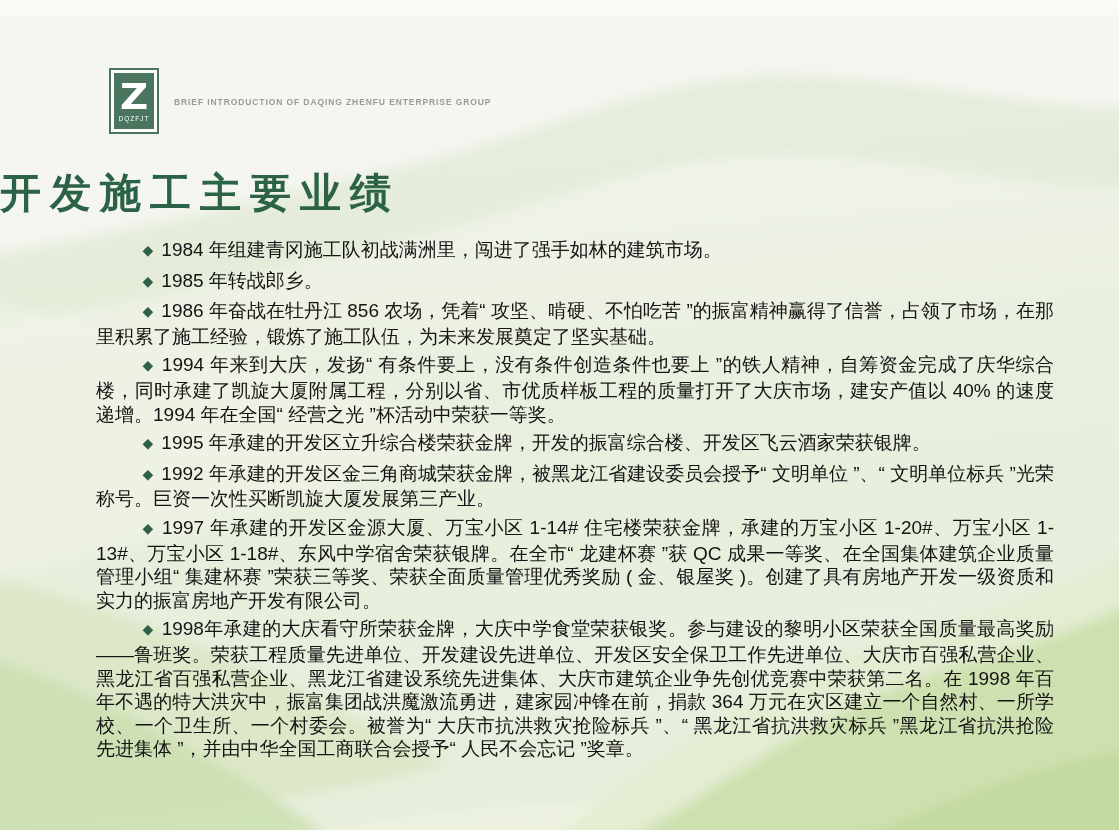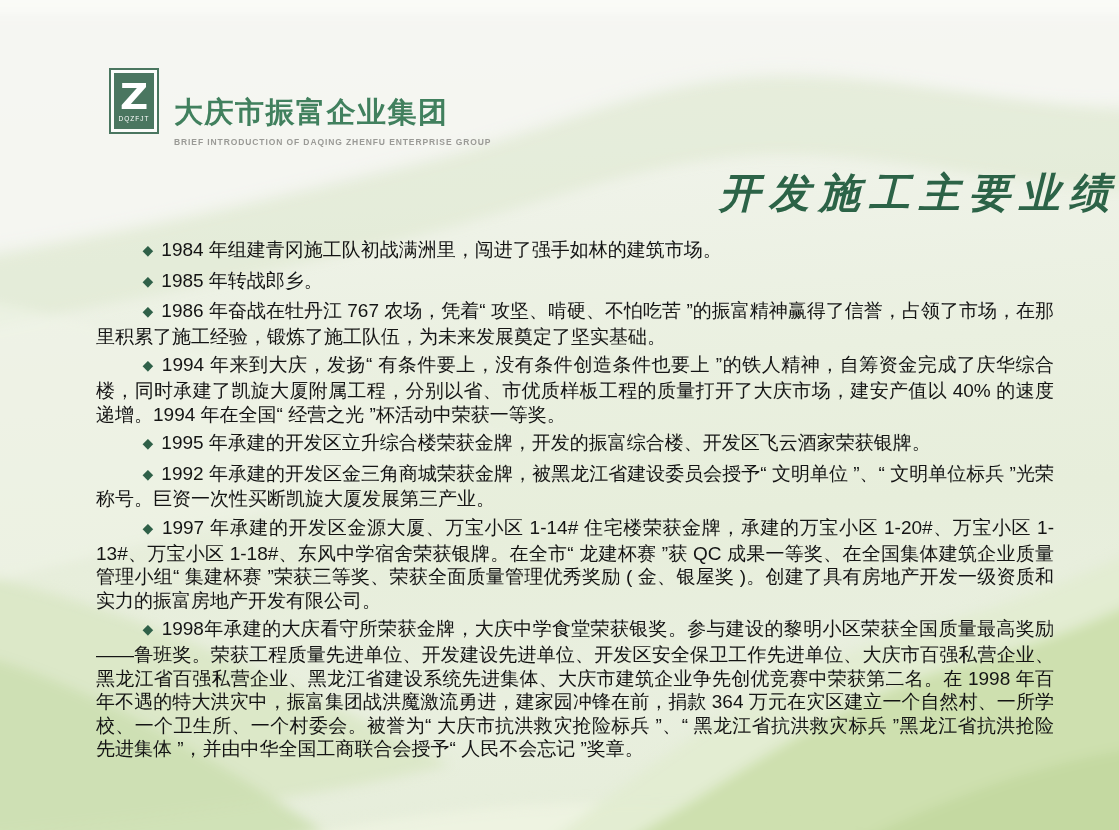--- a/index.html
+++ b/index.html
@@ -36,22 +36,22 @@
     font-size: 29px; font-weight: bold; color: #41805e;
     letter-spacing: 1.5px; white-space: nowrap;
   }
   .brand-sub {
     font-size: 8.5px; color: #9a9a96; letter-spacing: 0.9px;
     margin-top: 4px; white-space: nowrap; font-weight: bold;
   }
 
   h1.title {
     position: absolute; left: 0; top: 166px; width: 100%; margin: 0;
-    text-align: right; font-size: 41px; font-weight: bold;
-    color: #2c6347; letter-spacing: 9px; font-style: italic;
+    text-align: left; font-size: 41px; font-weight: bold;
+    color: #2c6347; letter-spacing: 9px;
   }
 
   .content {
     position: absolute; left: 96px; top: 238px; width: 958px;
     font-size: 19px; line-height: 23.6px; color: #141414;
     text-align: justify;
   }
   .content p { margin: 0 0 5px 0; text-indent: 2.45em; }
   .bullet {
     color: #2f6048; font-size: 14px; margin-right: 8px;
@@ -84,31 +84,30 @@
   </svg>
 
   <header class="header">
     <div class="logo">
       <div class="logo-inner">
         <span class="logo-z">Z</span>
         <span class="logo-sub">DQZFJT</span>
       </div>
     </div>
     <div class="brand">
-      <div class="brand-name">大庆市振富企业集团</div>
       <div class="brand-sub">BRIEF INTRODUCTION OF DAQING ZHENFU ENTERPRISE GROUP</div>
     </div>
   </header>
 
   <h1 class="title">开发施工主要业绩</h1>
 
   <main class="content">
     <p><span class="bullet">◆</span><span>1984 年组建青冈施工队初战满洲里，闯进了强手如林的建筑市场。</span></p>
     <p><span class="bullet">◆</span><span>1985 年转战郎乡。</span></p>
-    <p><span class="bullet">◆</span><span>1986 年奋战在牡丹江 767 农场，凭着“ 攻坚、啃硬、不怕吃苦 ”的振富精神赢得了信誉，占领了市场，在那里积累了施工经验，锻炼了施工队伍，为未来发展奠定了坚实基础。</span></p>
+    <p><span class="bullet">◆</span><span>1986 年奋战在牡丹江 856 农场，凭着“ 攻坚、啃硬、不怕吃苦 ”的振富精神赢得了信誉，占领了市场，在那里积累了施工经验，锻炼了施工队伍，为未来发展奠定了坚实基础。</span></p>
     <p><span class="bullet">◆</span><span>1994 年来到大庆，发扬“ 有条件要上，没有条件创造条件也要上 ”的铁人精神，自筹资金完成了庆华综合楼，同时承建了凯旋大厦附属工程，分别以省、市优质样板工程的质量打开了大庆市场，建安产值以 40% 的速度递增。1994 年在全国“ 经营之光 ”杯活动中荣获一等奖。</span></p>
     <p><span class="bullet">◆</span><span>1995 年承建的开发区立升综合楼荣获金牌，开发的振富综合楼、开发区飞云酒家荣获银牌。</span></p>
     <p><span class="bullet">◆</span><span>1992 年承建的开发区金三角商城荣获金牌，被黑龙江省建设委员会授予“ 文明单位 ”、“ 文明单位标兵 ”光荣称号。巨资一次性买断凯旋大厦发展第三产业。</span></p>
     <p><span class="bullet">◆</span><span>1997 年承建的开发区金源大厦、万宝小区 1-14# 住宅楼荣获金牌，承建的万宝小区 1-20#、万宝小区 1-13#、万宝小区 1-18#、东风中学宿舍荣获银牌。在全市“ 龙建杯赛 ”获 QC 成果一等奖、在全国集体建筑企业质量管理小组“ 集建杯赛 ”荣获三等奖、荣获全面质量管理优秀奖励 ( 金、银屋奖 )。创建了具有房地产开发一级资质和实力的振富房地产开发有限公司。</span></p>
     <p><span class="bullet">◆</span><span>1998年承建的大庆看守所荣获金牌，大庆中学食堂荣获银奖。参与建设的黎明小区荣获全国质量最高奖励——鲁班奖。荣获工程质量先进单位、开发建设先进单位、开发区安全保卫工作先进单位、大庆市百强私营企业、黑龙江省百强私营企业、黑龙江省建设系统先进集体、大庆市建筑企业争先创优竞赛中荣获第二名。在 1998 年百年不遇的特大洪灾中，振富集团战洪魔激流勇进，建家园冲锋在前，捐款 364 万元在灾区建立一个自然村、一所学校、一个卫生所、一个村委会。被誉为“ 大庆市抗洪救灾抢险标兵 ”、“ 黑龙江省抗洪救灾标兵 ”黑龙江省抗洪抢险先进集体 ”，并由中华全国工商联合会授予“ 人民不会忘记 ”奖章。</span></p>
   </main>
 
 </div>
 
 </body></html>

